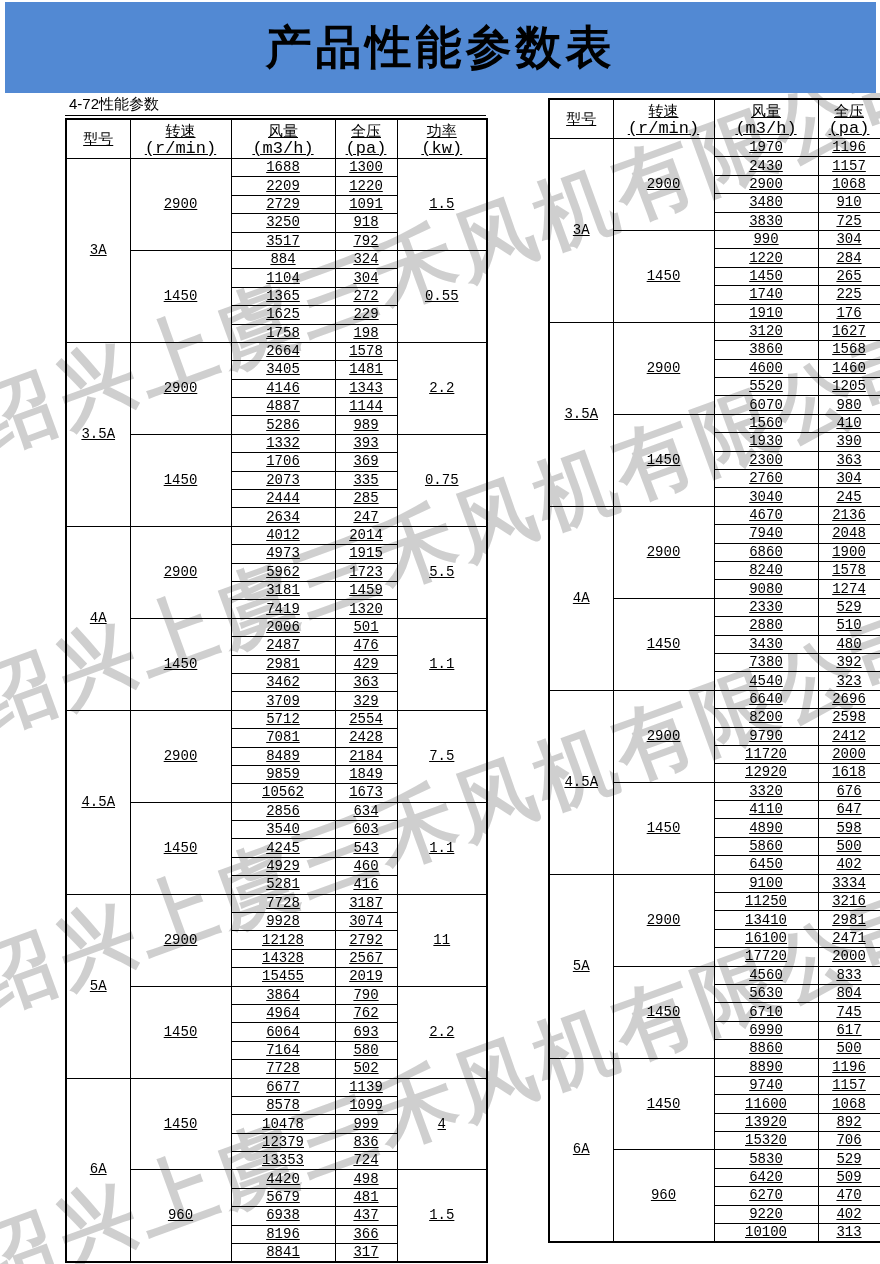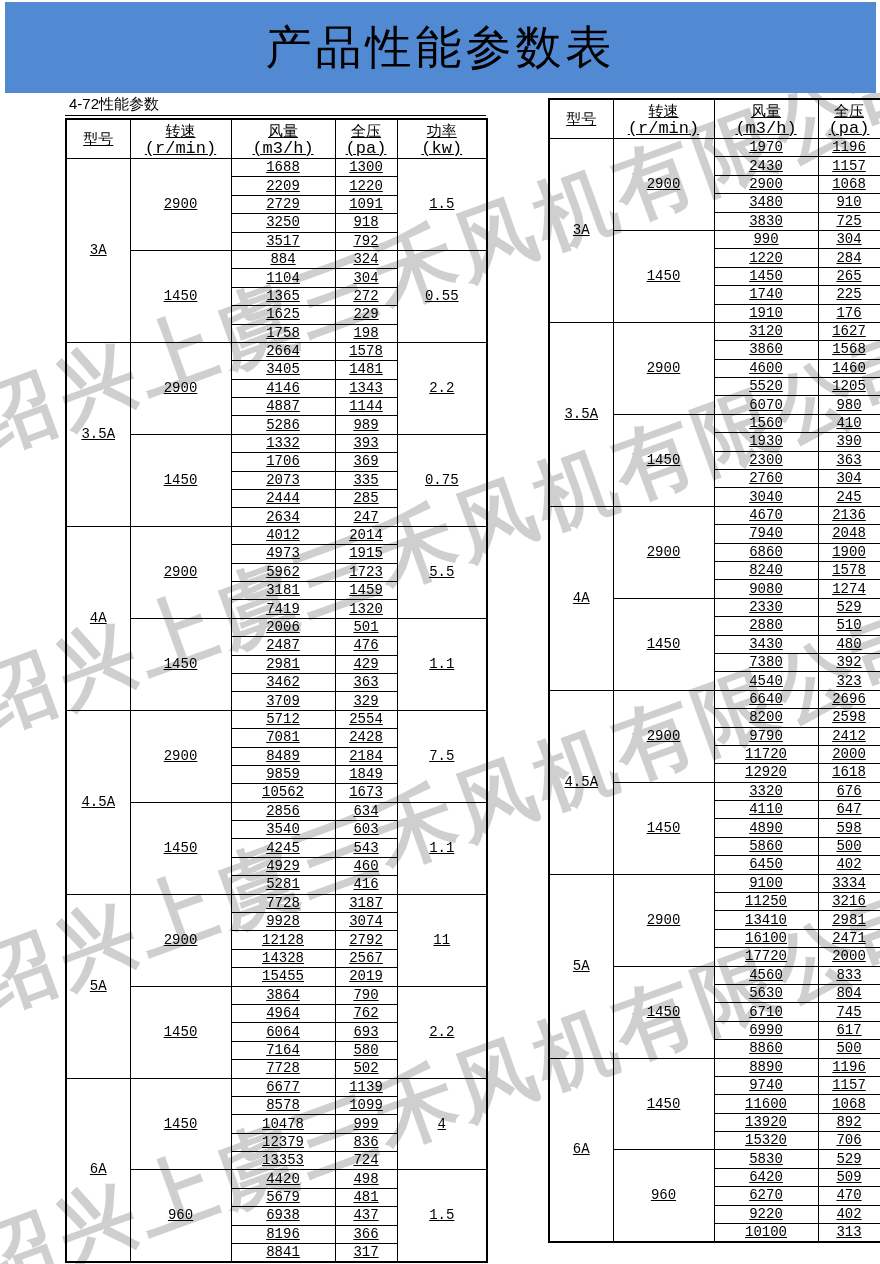--- a/index.html
+++ b/index.html
@@ -6,21 +6,21 @@
   body{
     width:880px;height:1264px;position:relative;overflow:hidden;
     background:#ffffff;font-family:"Liberation Sans",sans-serif;color:#000;
   }
   
   .banner{
     position:absolute;top:2px;left:5px;right:4px;height:91px;
     display:flex;align-items:center;justify-content:center;z-index:3;
   }
   .banner .title{
-    margin:8px;font-size:46px;font-weight:normal;color:#000;letter-spacing:4px;
+    margin:8px;font-size:46px;font-weight:bold;color:#000;letter-spacing:4px;
     font-family:"Liberation Sans",sans-serif;
   }
   
   .wm-layer{position:absolute;left:0;right:0;top:93px;bottom:0;overflow:hidden;z-index:1;pointer-events:none;}
   .wm{
     position:absolute;white-space:nowrap;font-size:80px;font-weight:bold;
     color:rgba(128,128,128,0.38);letter-spacing:5px;
     transform:rotate(-20deg);transform-origin:0 0;
   }
   .wm-1{left:-40px;top:284px;}

